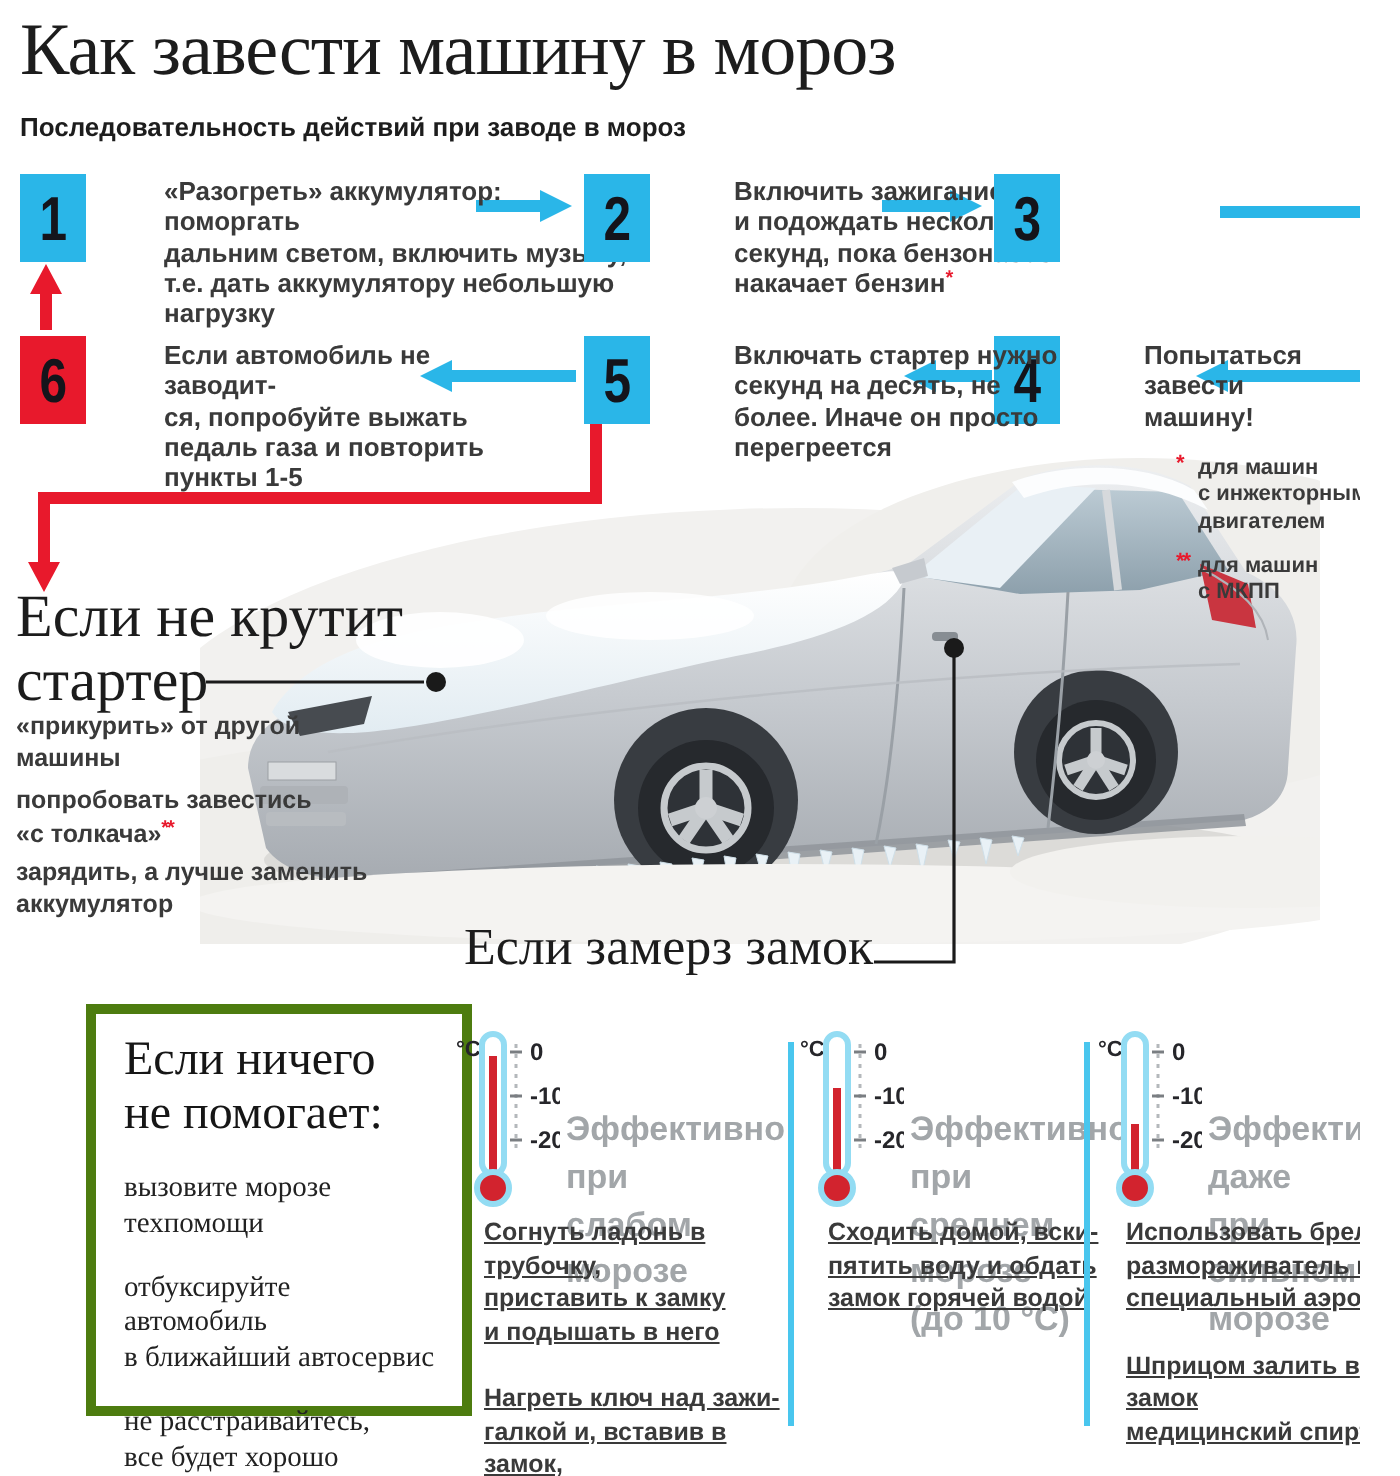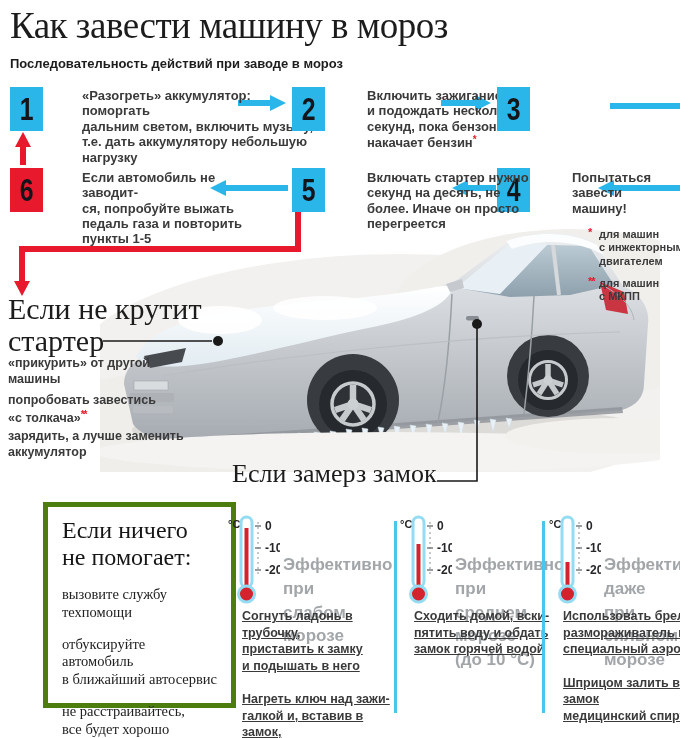--- a/index.html
+++ b/index.html
@@ -264,21 +264,21 @@
 «с толкача»</span><span class="mark">**</span></div>
   <div class="abs sitem" style="top:429px">
     <span class="pre">зарядить, а лучше заменить
 аккумулятор</span></div>
 
   <div class="abs serif lock-h">Если замерз замок</div>
 
   <div class="abs helpbox">
     <div class="serif pre help-h">Если ничего
 не помогает:</div>
-    <div class="serif pre hitem">вызовите службу техпомощи</div>
+    <div class="serif pre hitem">вызовите морозе техпомощи</div>
     <div class="serif pre hitem">отбуксируйте автомобиль
 в ближайший автосервис</div>
     <div class="serif pre hitem">не расстраивайтесь,
 все будет хорошо</div>
   </div>
 
   <div class="abs mcol" style="left:228px;width:160px">
     <svg class="abs" style="left:0;top:2px" width="52" height="92" viewBox="0 0 52 92">
       <text class="tunit" x="0" y="14">°C</text>
       <rect x="13" y="3" width="11" height="70" rx="5.5" fill="#fff" stroke="#93dcf3" stroke-width="3"></rect>

